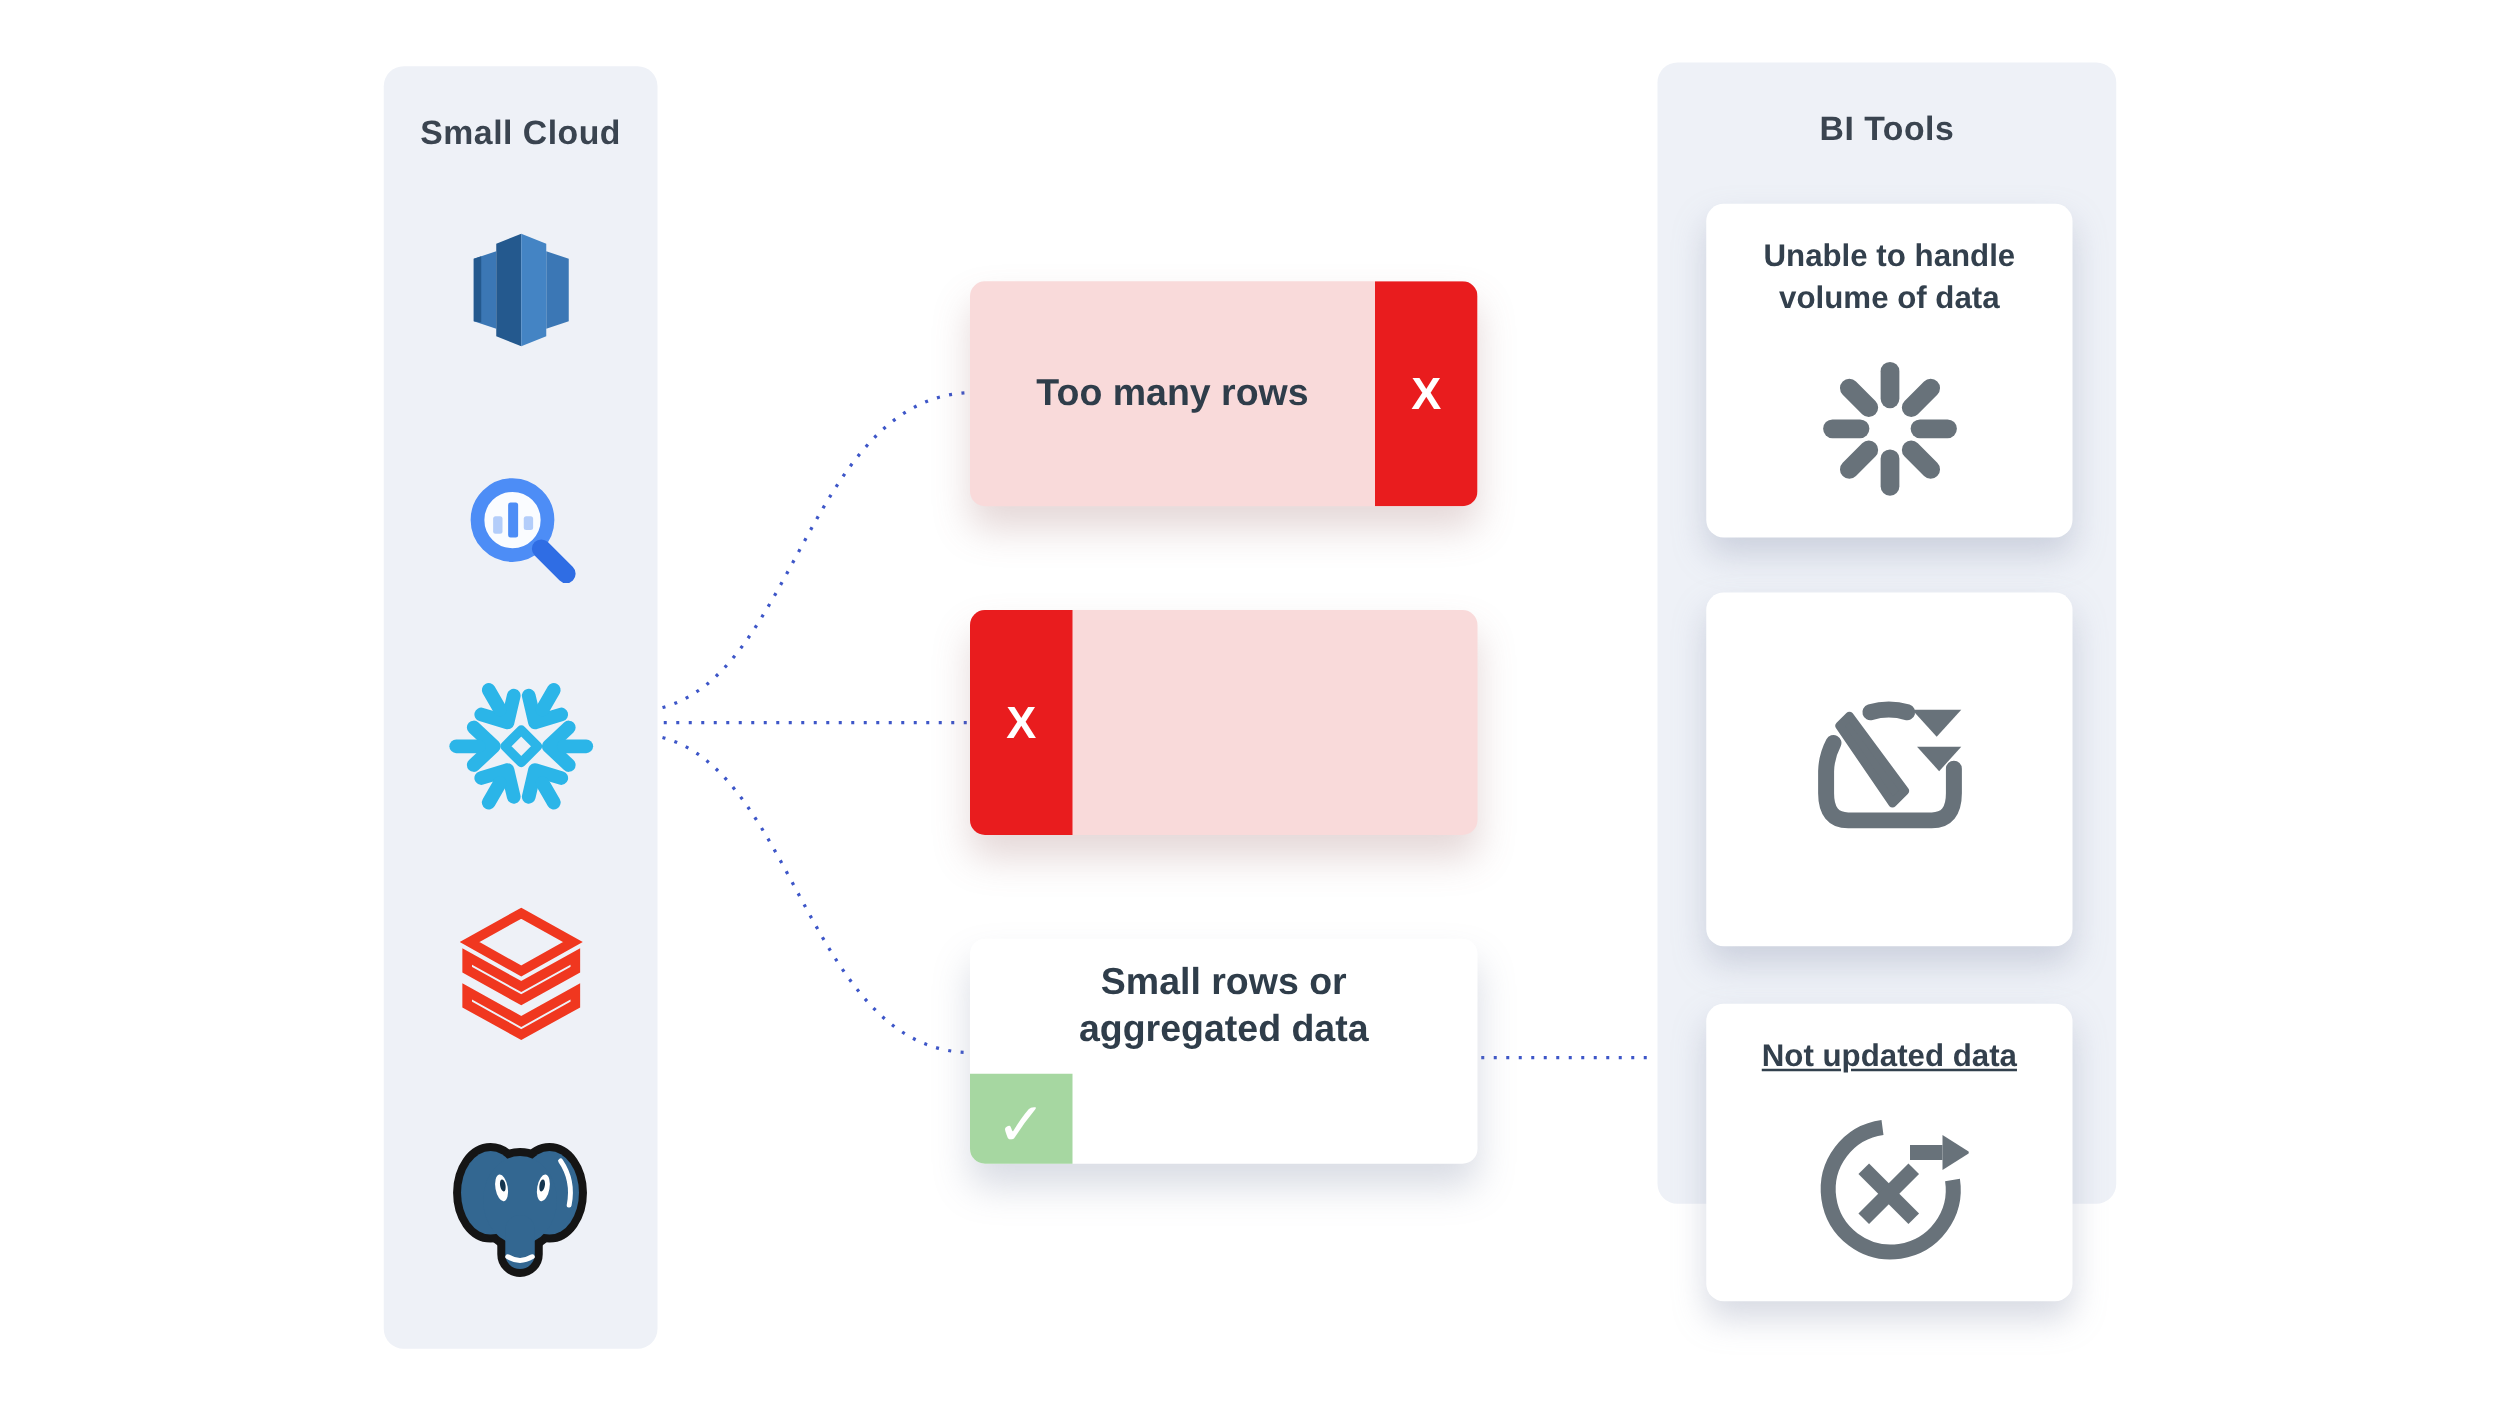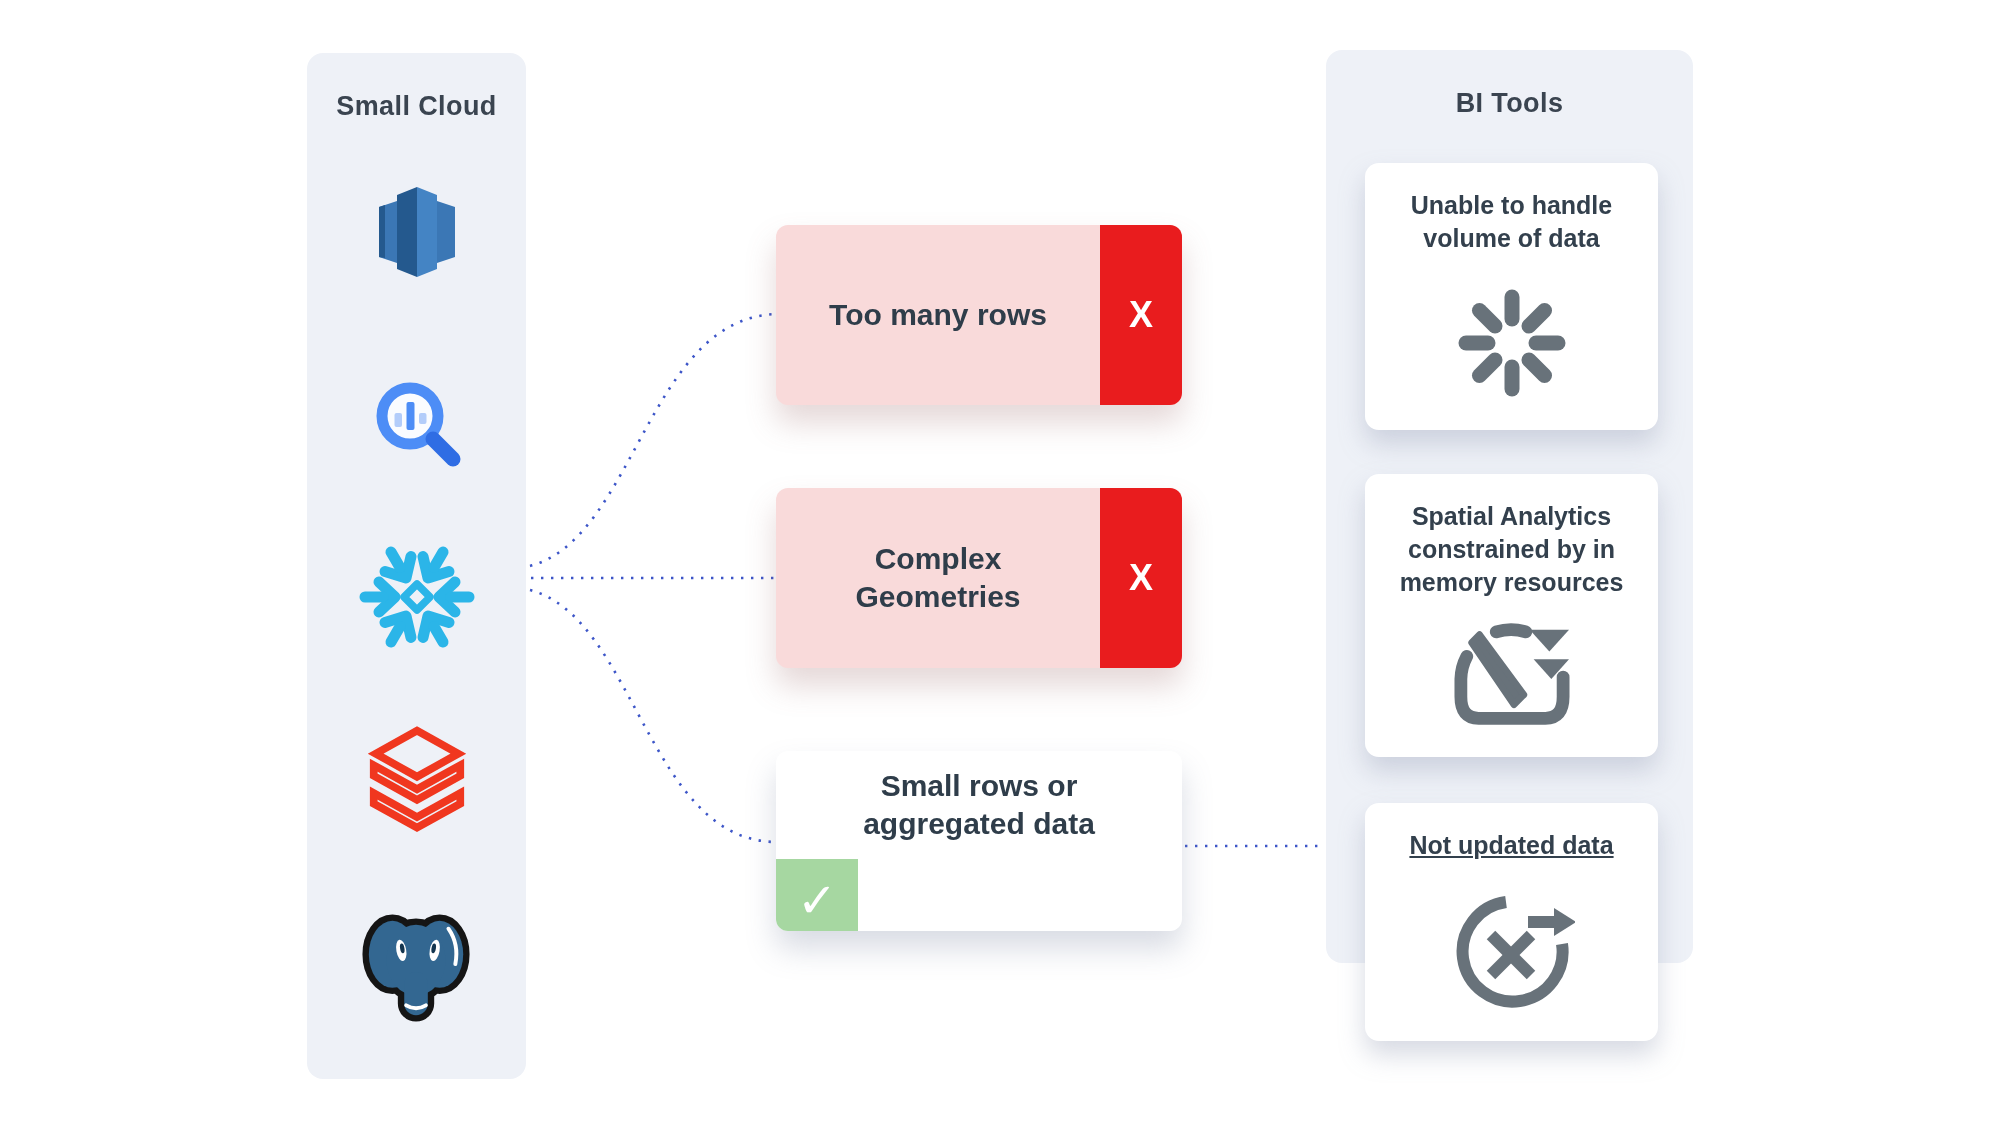--- a/index.html
+++ b/index.html
@@ -163,21 +163,20 @@
       </svg>
     </span>
   </section>
 
   <div class="mid-card mid-card--fail mid-card--1">
     <div class="mid-card__label">Too many rows</div>
     <div class="mid-card__strip">X</div>
   </div>
 
   <div class="mid-card mid-card--fail mid-card--2">
-    <div class="mid-card__label">Complex Geometries</div>
     <div class="mid-card__strip">X</div>
   </div>
 
   <div class="mid-card mid-card--pass mid-card--3">
     <div class="mid-card__label">Small rows or aggregated data</div>
     <div class="mid-card__strip">✓</div>
   </div>
 
   <section class="panel panel--right">
     <h2 class="panel__title">BI Tools</h2>
@@ -194,21 +193,20 @@
             <line x1="0" y1="-24" x2="0" y2="-46" transform="rotate(180)"></line>
             <line x1="0" y1="-24" x2="0" y2="-46" transform="rotate(225)"></line>
             <line x1="0" y1="-24" x2="0" y2="-46" transform="rotate(270)"></line>
             <line x1="0" y1="-24" x2="0" y2="-46" transform="rotate(315)"></line>
           </g>
         </svg>
       </div>
     </div>
 
     <div class="bi-card bi-card--2">
-      <div class="bi-card__label">Spatial Analytics constrained by in memory resources</div>
       <div class="bi-card__iconwrap">
         <svg width="142" height="116" viewBox="-72 -62 144 118">
           <g stroke="#68727a" stroke-width="13" fill="none" stroke-linecap="round">
             <path d="M-16,-50 A52,52 0 0 1 14,-50"></path>
             <path d="M-46,-25 A52,52 0 0 0 -52,-2 L-52,16 Q-52,38 -34,38 L34,38 Q52,38 52,16 L52,-4"></path>
           </g>
           <polygon points="-41,-39 -33,-47 12,14 2,24" fill="#68727a" stroke="#68727a" stroke-width="7" stroke-linejoin="round"></polygon>
           <polygon points="18,-52 58,-52 38,-30" fill="#68727a"></polygon>
           <polygon points="22,-22 58,-22 40,-2" fill="#68727a"></polygon>
         </svg>

